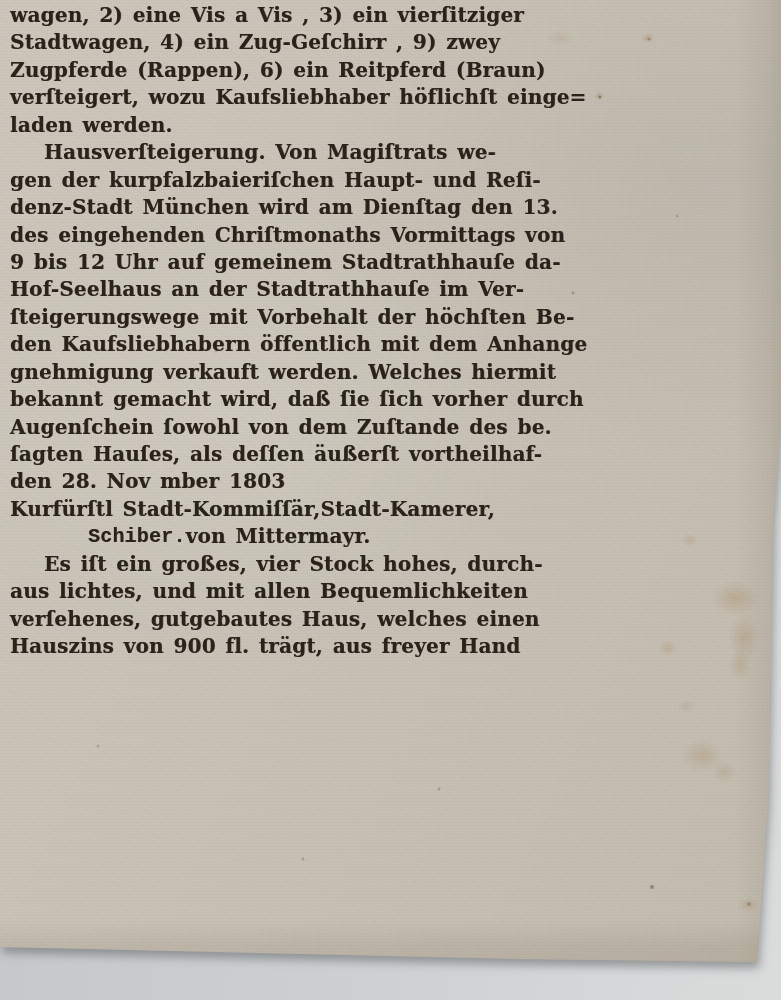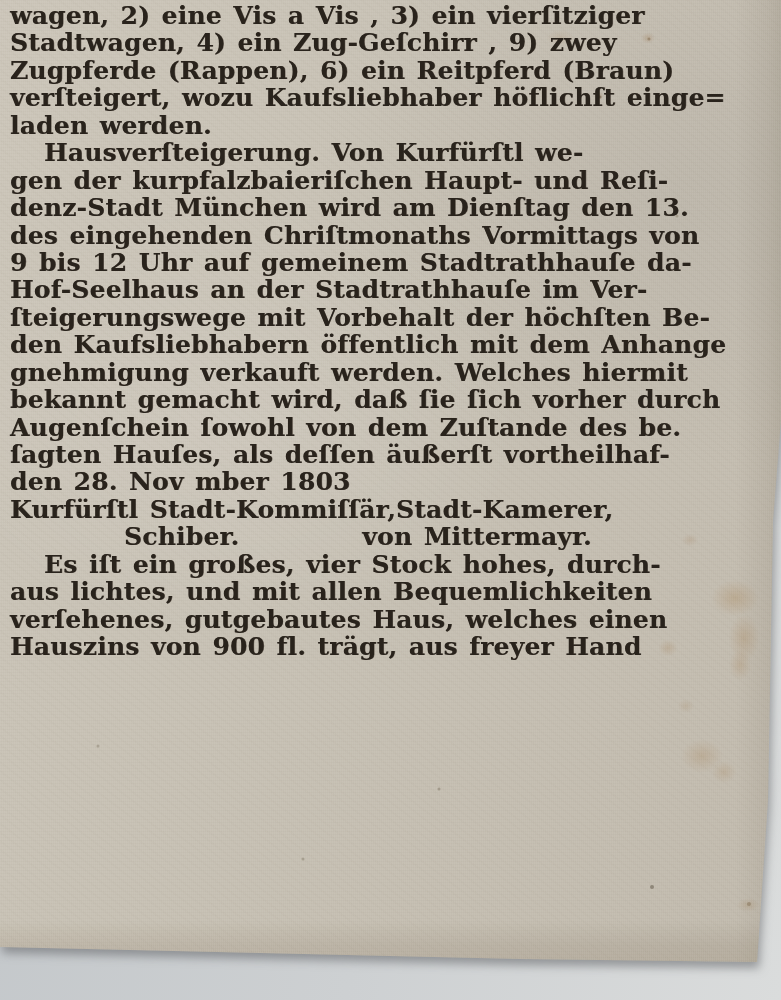--- a/index.html
+++ b/index.html
@@ -77,61 +77,61 @@
       302px 858px 0 0.5px rgba(100,90,70,.30),
       748px 903px 0 1px rgba(115,95,65,.38);
     pointer-events: none;
   }
   .text-col {
     position: absolute;
     left: 10px;
     top: 2px;
     width: 582px;
     color: #29231c;
-    font-size: 25px;
+    font-size: 20px;
     font-weight: 700;
     line-height: 27.45px;
     letter-spacing: 0.2px;
     word-spacing: 2.5px;
     text-shadow: 0.4px 0.4px 0.5px rgba(45,35,25,.55);
   }
   .ln {
     white-space: nowrap;
     height: 27.45px;
   }
   .ln.indent {
     text-indent: 34px;
   }
   .sig-row {
     display: flex;
-    justify-content: space-between;
     white-space: nowrap;
     height: 27.45px;
   }
   .sig-row.names .left {
-    margin-left: 114px;
+    margin-left: 78px;
+    font-family: Liberation Mono, monospace;
   }
 </style>
 </head>
 <body>
 
 <div class="scene">
   <div class="paper-shadow-wrap">
     <div class="paper">
       <div class="specks"></div>
 
       <div class="text-col">
 
         <div class="ln">wagen, 2) eine Vis a Vis , 3) ein vierſitziger</div>
         <div class="ln">Stadtwagen, 4) ein Zug-Geſchirr ,  9) zwey</div>
         <div class="ln">Zugpferde (Rappen), 6) ein Reitpferd (Braun)</div>
         <div class="ln">verſteigert, wozu Kaufsliebhaber höflichſt einge=</div>
         <div class="ln">laden werden.</div>
 
-        <div class="ln indent">Hausverſteigerung.  Von Kurfürſtl we-</div>
+        <div class="ln indent">Hausverſteigerung.  Von Magiſtrats we-</div>
         <div class="ln">gen der kurpfalzbaieriſchen  Haupt- und Reſi-</div>
         <div class="ln">denz-Stadt München wird am Dienſtag den 13.</div>
         <div class="ln">des eingehenden Chriſtmonaths Vormittags von</div>
         <div class="ln">9 bis 12 Uhr auf gemeinem Stadtrathhauſe da-</div>
         <div class="ln">Hof-Seelhaus an der Stadtrathhauſe im Ver-</div>
         <div class="ln">ſteigerungswege mit Vorbehalt der höchſten Be-</div>
         <div class="ln">den Kaufsliebhabern öffentlich mit dem Anhange</div>
         <div class="ln">gnehmigung verkauft werden.  Welches hiermit</div>
         <div class="ln">bekannt gemacht wird, daß ſie ſich vorher durch</div>
         <div class="ln">Augenſchein ſowohl von dem Zuſtande des be.</div>

